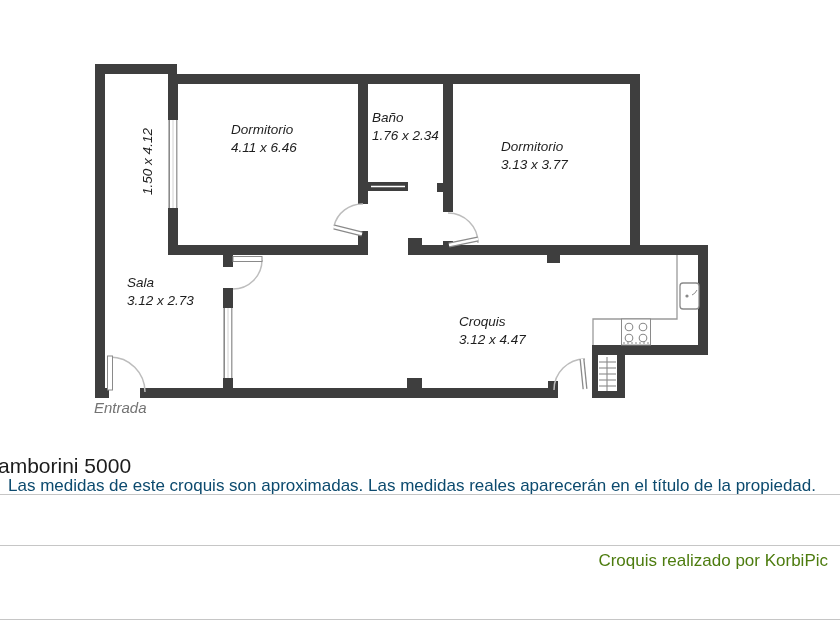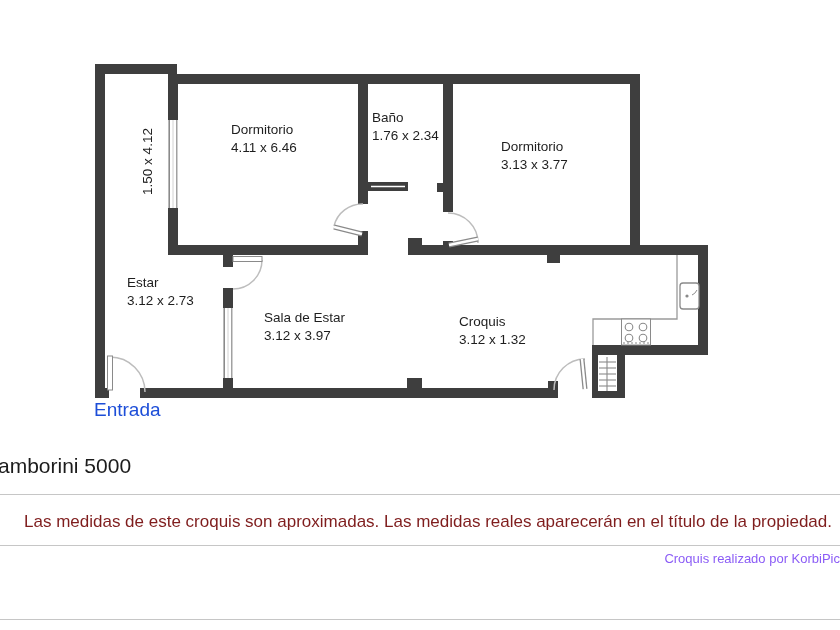--- a/index.html
+++ b/index.html
@@ -1,32 +1,32 @@
 <!DOCTYPE html>
 <html style="--wall: #3e3e3e;"><head>
 <meta charset="utf-8">
 <style>
   html,body{margin:0;padding:0;background:#fff;}
   body{width:840px;height:630px;position:relative;overflow:hidden;
        font-family:"Liberation Sans",sans-serif;}
-  .plan{position:absolute;left:0;top:0;width:840px;height:450px;}
+  .plan{position:absolute;left:0;top:0;width:840px;height:450px;font-style:italic;}
   .plan svg{position:absolute;left:0;top:0;color:var(--wall,#3e3e3e);}
   .room-label{position:absolute;font-size:13.5px;line-height:18px;color:#1e1e1e;
               white-space:nowrap;}
   .room-dims{display:block;}
   .corridor-dims{position:absolute;left:87px;top:154px;width:120px;text-align:center;
               font-size:13.5px;color:#1e1e1e;transform:rotate(-90deg);white-space:nowrap;}
-  .entry-label{position:absolute;left:94px;top:399px;font-size:19px;color:#1d4ed8;}
+  .entry-label{position:absolute;left:94px;top:399px;font-size:15px;color:#737373;}
   .footer-title{position:absolute;left:-2px;top:454px;font-size:21px;color:#1c1c1c;
               white-space:nowrap;}
   .divider{position:absolute;left:0;width:840px;height:1px;background:#c6c6c6;}
   .div1{top:494px}.div2{top:545px}.div3{top:619px}
-  .disclaimer{position:absolute;left:8px;top:512px;font-size:17px;color:#7f1d1d;
-              white-space:nowrap;margin-left:16px;}
-  .credit{position:absolute;right:0;top:551px;font-size:13px;color:#8b5cf6;
+  .disclaimer{position:absolute;left:8px;top:476px;font-size:17px;color:#0c4a6e;
+              white-space:nowrap;}
+  .credit{position:absolute;right:12px;top:551px;font-size:17px;color:#4d7c0f;
               white-space:nowrap;}
 </style>
 </head>
 <body>
 
 <div class="plan">
   <svg width="840" height="450" viewBox="0 0 840 450">
 
     <g fill="currentColor">
       <rect x="95" y="64" width="82" height="10"></rect>
@@ -137,30 +137,26 @@
   </div>
   <div class="room-label" style="left:372px;top:109px">
     <span>Baño</span>
     <span class="room-dims">1.76 x 2.34</span>
   </div>
   <div class="room-label" style="left:501px;top:138px">
     <span>Dormitorio</span>
     <span class="room-dims">3.13 x 3.77</span>
   </div>
   <div class="room-label" style="left:127px;top:274px">
-    <span>Estar</span>
+    <span>Sala</span>
     <span class="room-dims">3.12 x 2.73</span>
-  </div>
-  <div class="room-label" style="left:264px;top:309px">
-    <span>Sala de Estar</span>
-    <span class="room-dims">3.12 x 3.97</span>
   </div>
   <div class="room-label" style="left:459px;top:313px">
     <span>Croquis</span>
-    <span class="room-dims">3.12 x 1.32</span>
+    <span class="room-dims">3.12 x 4.47</span>
   </div>
 
   <div class="corridor-dims">1.50 x 4.12</div>
   <div class="entry-label">Entrada</div>
 </div>
 
 <div class="footer-title">amborini 5000</div>
 <div class="divider div1"></div>
 <div class="disclaimer">Las medidas de este croquis son aproximadas. Las medidas reales aparecerán en el título de la propiedad.</div>
 <div class="divider div2"></div>

